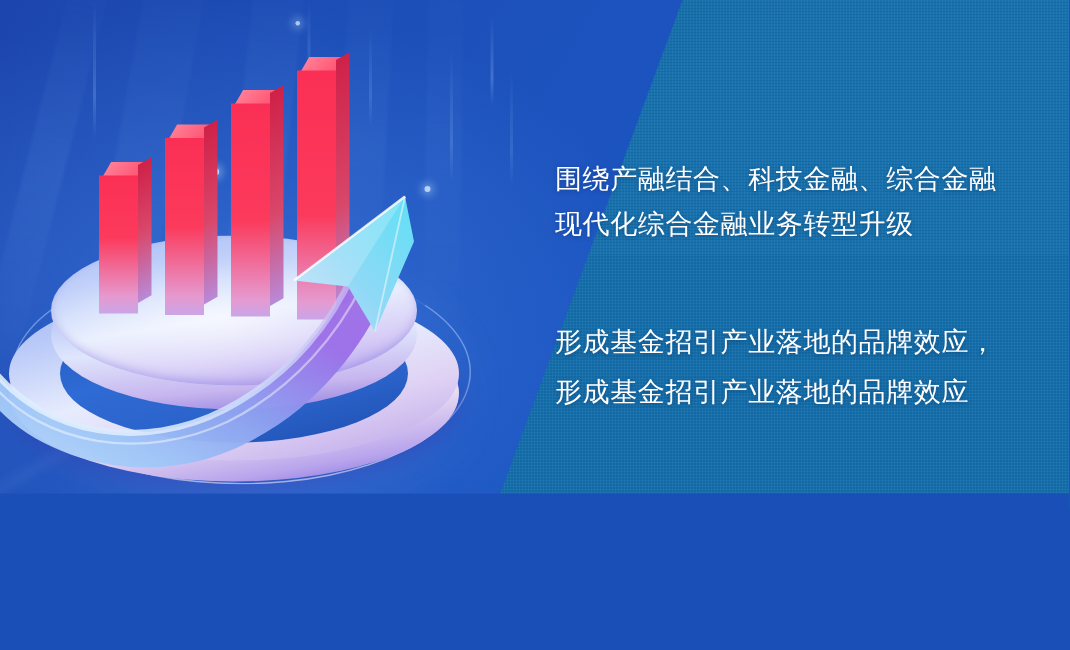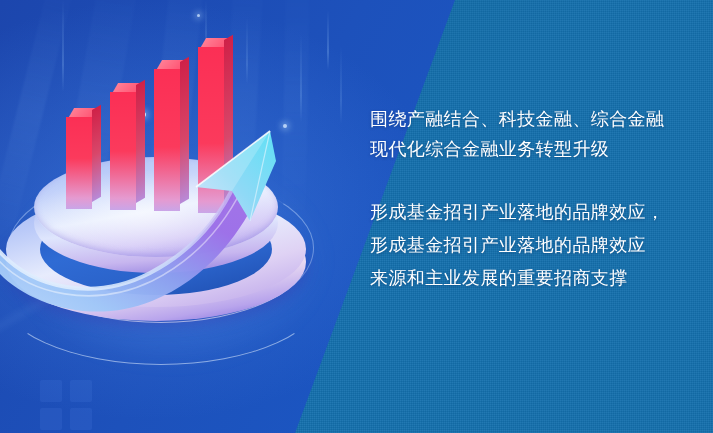--- a/index.html
+++ b/index.html
@@ -4,21 +4,21 @@
 <style>
   * { margin:0; padding:0; box-sizing:border-box; }
   html, body {
     width:713px; height:433px;
     overflow:hidden;
     font-family:"Liberation Sans", sans-serif;
     background:#1b4fb8;
   }
   #stage {
     position:relative;
-    width:713px; height:433px;
+    width:713px; height:329px;
     overflow:hidden;
     background:
       radial-gradient(ellipse 420px 300px at 150px 210px, rgba(70,130,230,.55) 0%, rgba(35,85,195,0) 70%),
       linear-gradient(120deg, #1c46ad 0%, #1d51bb 38%, #1b56c2 62%, #1a4fb4 100%);
     text-decoration: underline;
   }
 
   
   .rays { position:absolute; inset:0; pointer-events:none; }
   .ray {
@@ -78,21 +78,21 @@
   .copy {
     position:absolute;
     left:370px; top:104px;
     width:320px;
     color:#ffffff;
     font-size:18px;
     letter-spacing:.4px;
   }
   .para { }
   .para .ln { display:block; height:30px; line-height:30px; white-space:nowrap; text-shadow:0 1px 3px rgba(6,40,90,.45); }
-  .para.block2 { margin-top:32px; }
+  .para.block2 { margin-top:48px; }
   .para.block2 .ln { height:33px; line-height:33px; }
 </style>
 </head>
 <body>
 
 <div id="stage">
 
   <div class="rays">
     <div class="ray" style="left:20px;  top:-40px; width:26px;  height:280px; transform:rotate(14deg);  opacity:.35;"></div>
     <div class="ray" style="left:78px;  top:-60px; width:40px;  height:320px; transform:rotate(10deg);  opacity:.28;"></div>
@@ -227,18 +227,17 @@
   <div class="copy">
 
     <div class="para block1">
       <span class="ln">围绕产融结合、科技金融、综合金融</span>
       <span class="ln">现代化综合金融业务转型升级</span>
     </div>
 
     <div class="para block2">
       <span class="ln">形成基金招引产业落地的品牌效应，</span>
       <span class="ln">形成基金招引产业落地的品牌效应</span>
-      <span class="ln">来源和主业发展的重要招商支撑</span>
     </div>
 
   </div>
 
 </div>
 
 </body></html>

